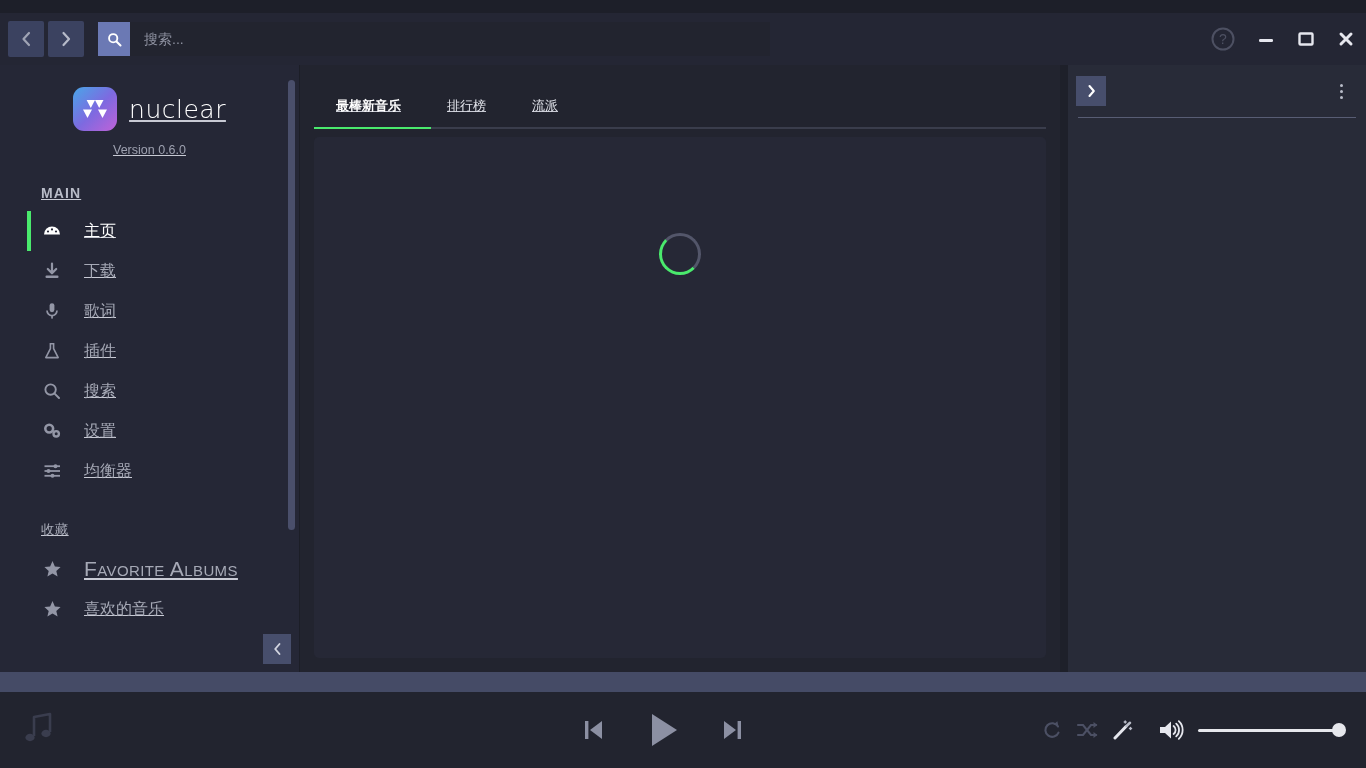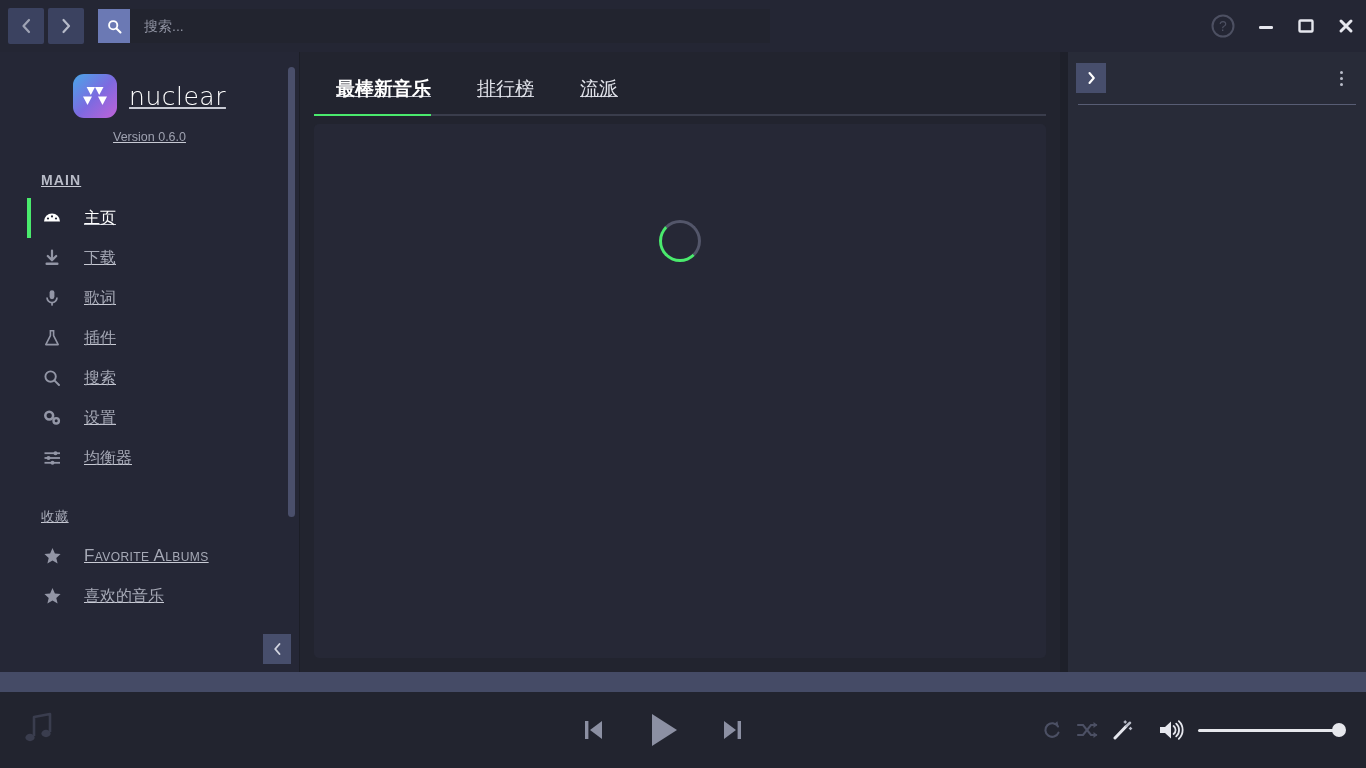--- a/index.html
+++ b/index.html
@@ -8,21 +8,21 @@
     background:#1d1f29;
     font-family:"Liberation Sans","DejaVu Sans",sans-serif;
     color:#c8cad4;
     -webkit-font-smoothing:antialiased;
   }
   .app{ position:relative; width:1366px; height:768px; display:flex; flex-direction:column; }
 
   
   .topbar{
     height:52px; flex:0 0 52px; background:#242634;
-    display:flex; align-items:center; padding:0 0 0 8px; position:relative;
+    display:flex; align-items:center; padding:0 0 0 8px; position:relative;margin-top:13px;
   }
   .navbtn{
     width:36px; height:36px; background:#3b4260; border:none; border-radius:2px;
     margin-right:4px; display:flex; align-items:center; justify-content:center;
     cursor:pointer;
   }
   .navbtn svg{ display:block; }
   .searchwrap{
     margin-left:10px; display:flex; align-items:center;
     height:34px; width:672px; background:#22242f;
@@ -77,37 +77,37 @@
   .secthead.fav{ font-weight:400; font-size:13.5px; color:#a6a9b6; letter-spacing:.3px; }
   .navitem{
     height:40px; display:flex; align-items:center; gap:21px;
     padding-left:14px; position:relative; cursor:pointer; color:#a6a9b6; font-size:16px;
   }
   .navitem .ico{ width:22px; display:flex; align-items:center; justify-content:center; flex:0 0 22px; }
   .navitem.active{ color:#ffffff; }
   .navitem.active::before{
     content:""; position:absolute; left:0; top:0; bottom:0; width:4px; background:#4aea6d;
   }
-  .smallcaps{ font-variant:small-caps; font-size:17px; letter-spacing:.4px; }
+  .smallcaps{ font-variant:small-caps; font-size:21px; letter-spacing:.4px; }
   .favgap{ height:30px; }
   .sb-track{
     position:absolute; right:4px; top:15px; width:7px; height:450px;
     background:#4a4f6b; border-radius:4px;
   }
   .collapsebtn{
     position:absolute; right:8px; bottom:8px; width:28px; height:30px;
     background:#474e6c; border:none; cursor:pointer;
     display:flex; align-items:center; justify-content:center;
   }
 
   
   .main{ flex:1; background:#22242f; display:flex; flex-direction:column; min-width:0; position:relative; }
   .tabs{ height:62px; flex:0 0 62px; display:flex; align-items:flex-end; padding:0 0 0 14px; }
   .tab{
-    font-size:19px; color:#e3e5ec; padding:0 24px 12px 22px; cursor:pointer;
+    font-size:13px; color:#e3e5ec; padding:0 24px 12px 22px; cursor:pointer;
     position:relative; background:transparent; border:none;
     font-family:"Liberation Sans","DejaVu Sans",sans-serif;
   }
   .tab.active{ font-weight:700; color:#ffffff; }
   .tabline{ height:2px; background:#3a3d4c; margin:0 14px 0 14px; position:relative; }
   .tabline .hl{ position:absolute; left:0; top:0; height:2px; width:117px; background:#4aea6d; }
   .panel{
     margin:8px 14px 14px 14px; flex:1; background:#262836; border-radius:5px;
     position:relative; min-height:0;
   }

